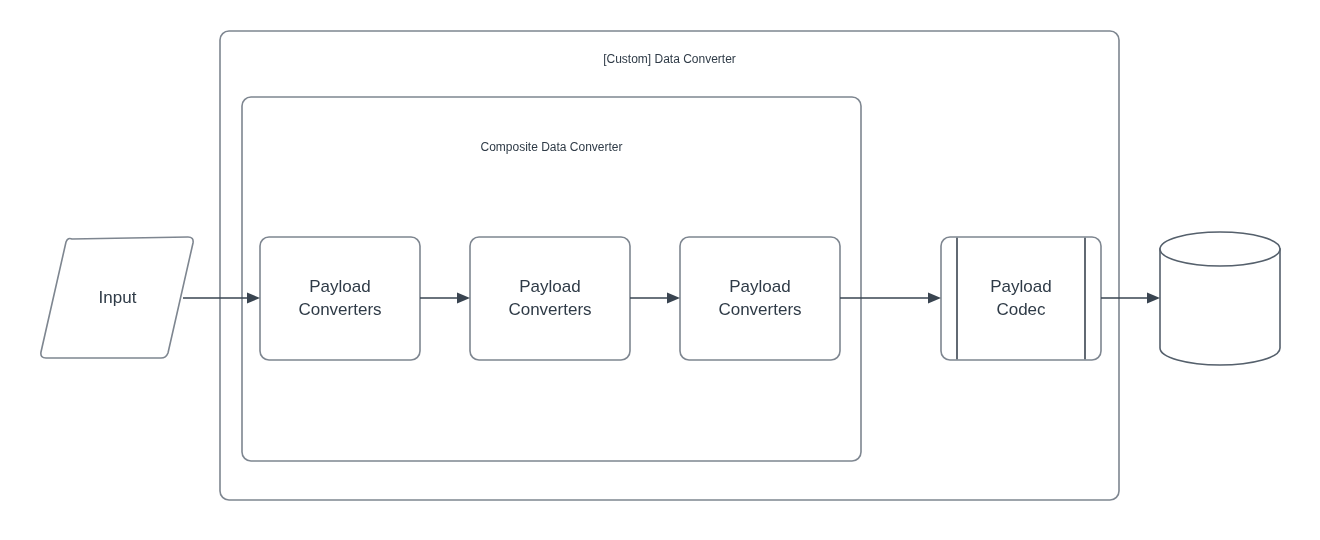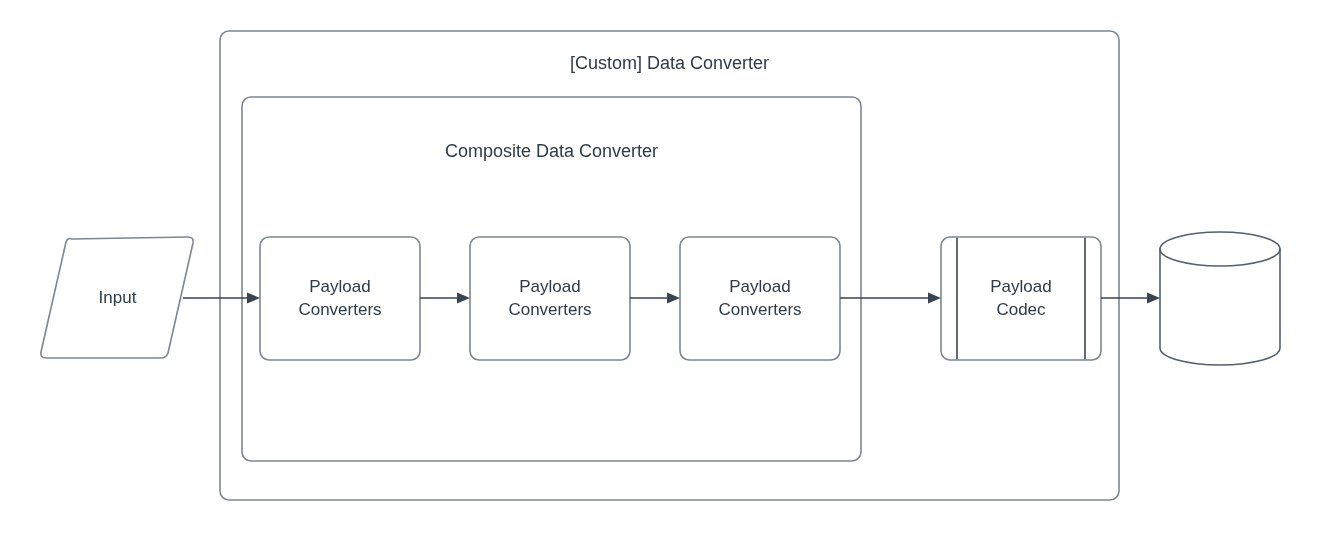--- a/index.html
+++ b/index.html
@@ -58,21 +58,21 @@
   .txt {
     position: absolute;
     text-align: center;
     color: #2f3b47;
     line-height: 1.33;
     white-space: pre-line;
     pointer-events: none;
     user-select: none;
   }
   .container-title {
-    font-size: 18px;
+    font-size: 12px;
   }
   .node-label {
     font-size: 17px;
   }
 </style>
 </head>
 <body>
 
 <div id="diagram-root">
 

